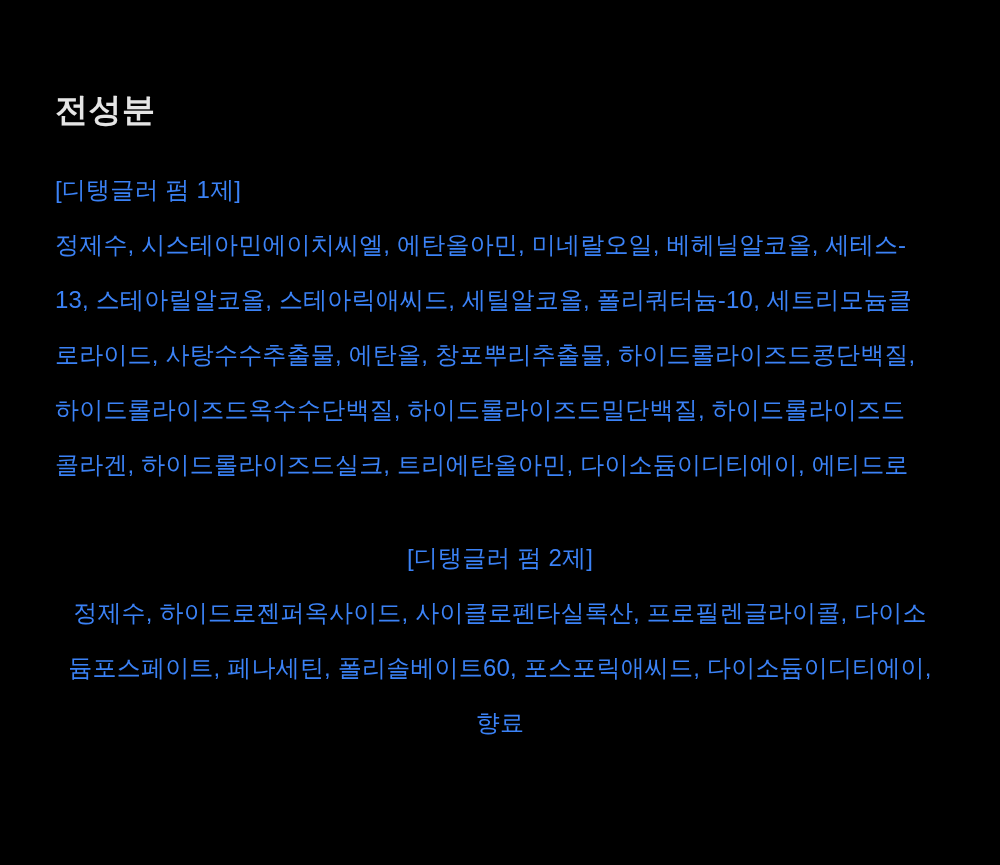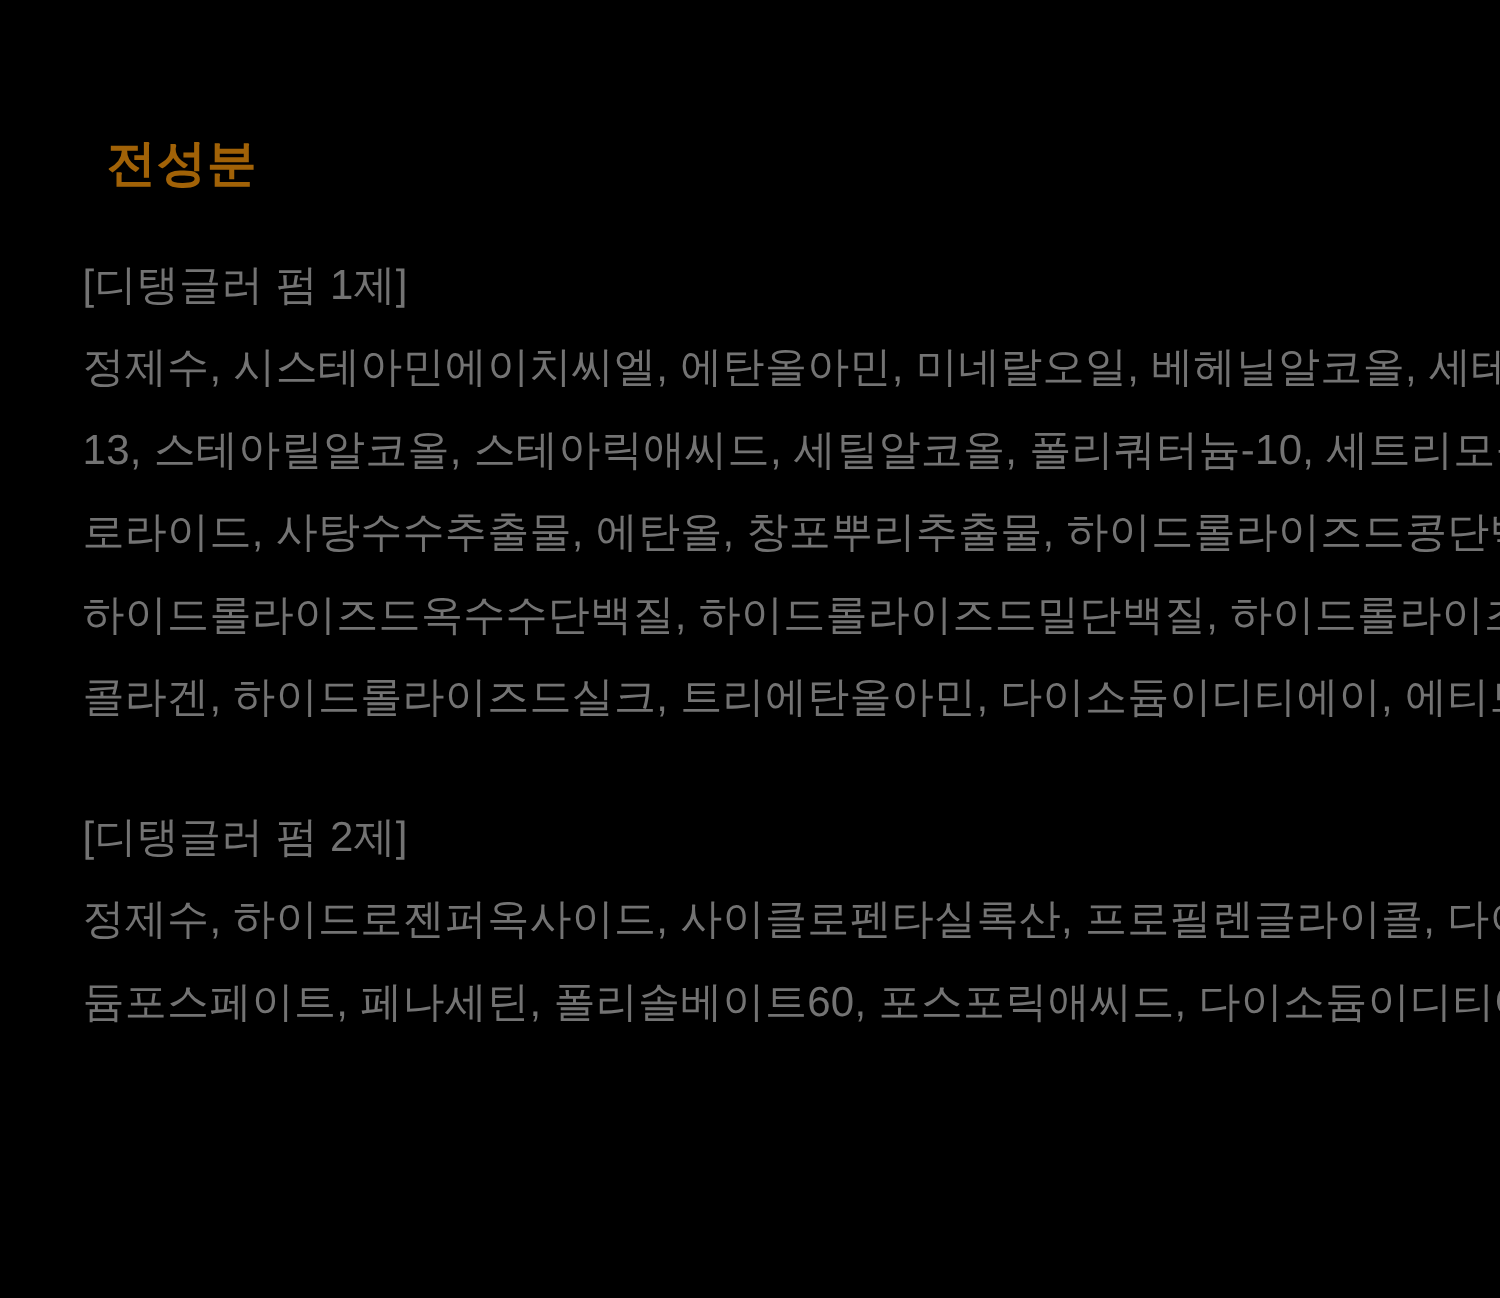--- a/index.html
+++ b/index.html
@@ -10,36 +10,35 @@
   body {
     width: 1000px;
     height: 865px;
     overflow: hidden;
     font-family: "Liberation Sans", sans-serif;
   }
   .content {
     padding: 0 55px;
   }
   .title {
-    margin: 90px 0 0 16px;
+    margin: 90px 0 0 0;
     font-size: 33px;
     font-weight: 700;
     line-height: 40px;
-    color: #a16207;
+    color: #e5e5e5;
     letter-spacing: 0.5px;
-    font-family: Liberation Serif, serif;
   }
   .ingredient-section {
-    font-size: 28px;
+    font-size: 24px;
     line-height: 55px;
-    color: #737373;
+    color: #3b82f6;
     font-weight: 400;
   }
   .section-1 { margin-top: 32px; }
-  .section-2 { margin-top: 38px; }
+  .section-2 { margin-top: 38px; text-align: center; }
   .line {
     white-space: nowrap;
     letter-spacing: 0.2px;
   }
 </style>
 </head>
 <body>
 
 <div class="content">
 
@@ -51,15 +50,16 @@
     <div class="line">13, 스테아릴알코올, 스테아릭애씨드, 세틸알코올, 폴리쿼터늄-10, 세트리모늄클</div>
     <div class="line">로라이드, 사탕수수추출물, 에탄올, 창포뿌리추출물, 하이드롤라이즈드콩단백질,</div>
     <div class="line">하이드롤라이즈드옥수수단백질, 하이드롤라이즈드밀단백질, 하이드롤라이즈드</div>
     <div class="line">콜라겐, 하이드롤라이즈드실크, 트리에탄올아민, 다이소듐이디티에이, 에티드로</div>
   </section>
 
   <section class="ingredient-section section-2">
     <div class="line">[디탱글러 펌 2제]</div>
     <div class="line">정제수, 하이드로젠퍼옥사이드, 사이클로펜타실록산, 프로필렌글라이콜, 다이소</div>
     <div class="line">듐포스페이트, 페나세틴, 폴리솔베이트60, 포스포릭애씨드, 다이소듐이디티에이,</div>
+    <div class="line">향료</div>
   </section>
 
 </div>
 
 </body></html>

